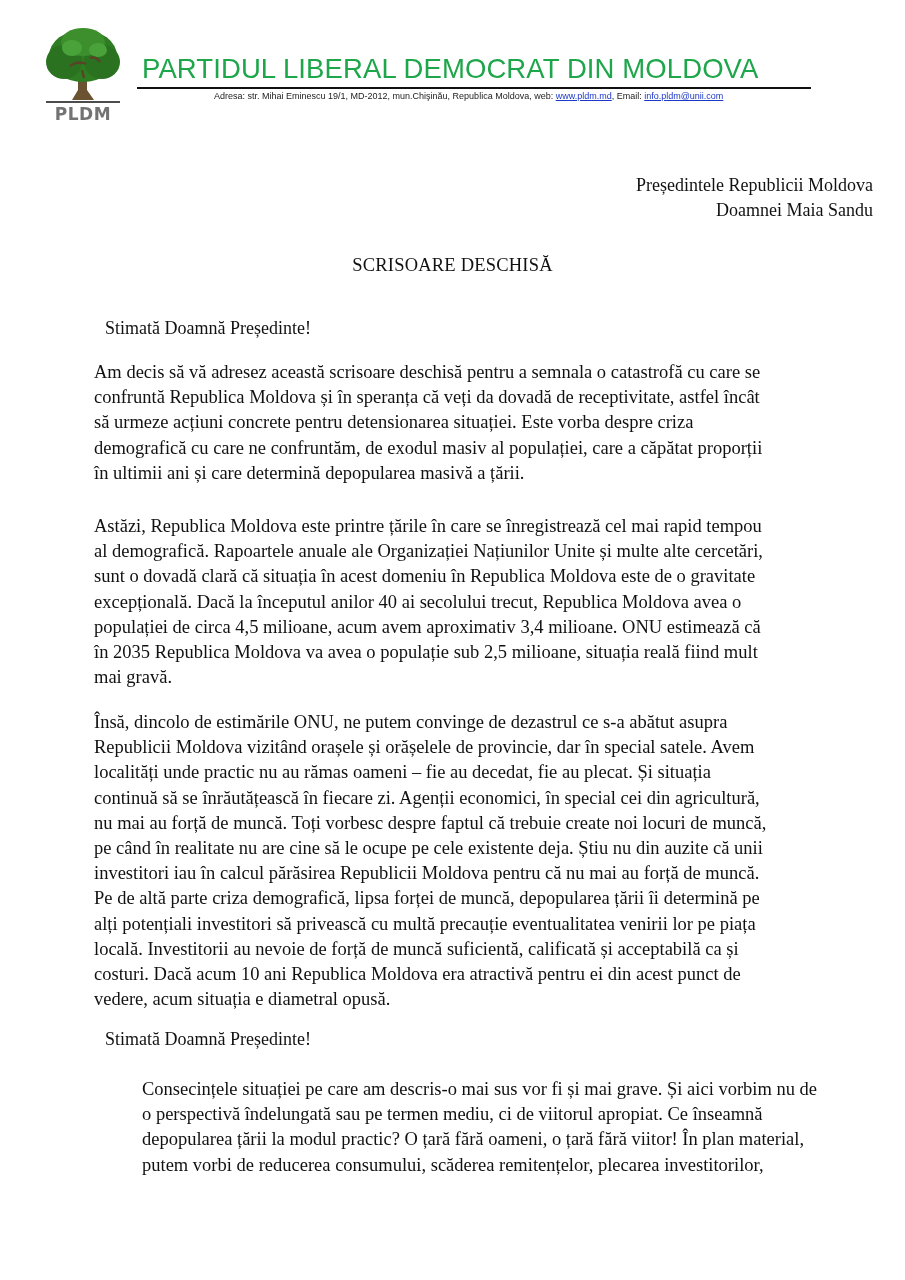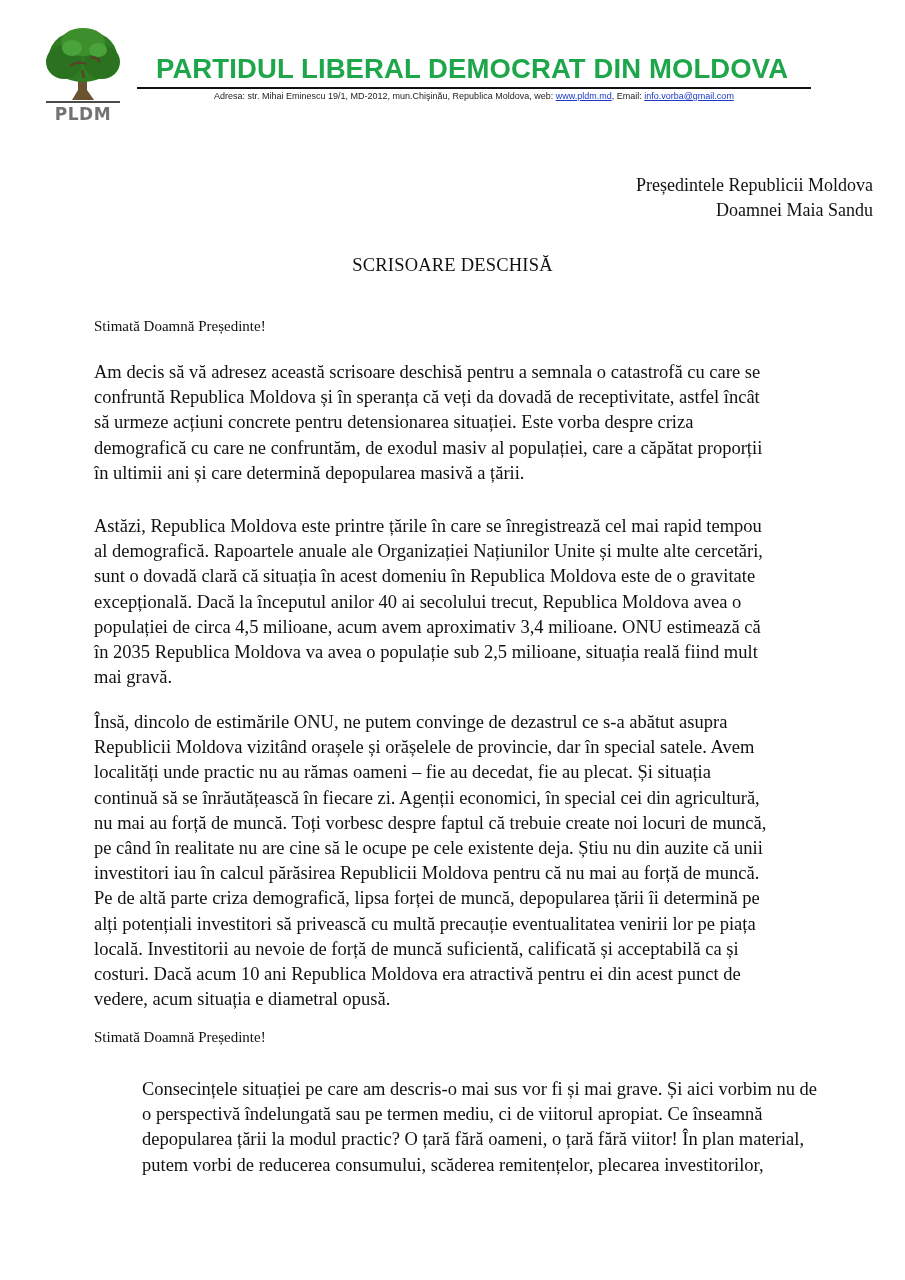--- a/index.html
+++ b/index.html
@@ -8,42 +8,42 @@
 
     
     .logo { position: absolute; left: 42px; top: 26px; width: 82px; height: 100px; }
     .logo svg { display: block; }
     .logo-text {
       position: absolute; left: 0; top: 78px; width: 82px; text-align: center;
       font-family: "DejaVu Sans", sans-serif; font-weight: bold; font-size: 17px;
       color: #737373; letter-spacing: 0.5px;
     }
     .party-name {
-      position: absolute; left: 156px; top: 53px;
-      font-family: "Liberation Sans", sans-serif; font-weight: bold; font-size: 27.5px;
+      position: absolute; left: 142px; top: 53px;
+      font-family: "Liberation Sans", sans-serif; font-weight: normal; font-size: 27.5px;
       color: #1ea64a; letter-spacing: 0.1px; white-space: nowrap;
     }
     .rule { position: absolute; left: 137px; top: 87px; width: 674px; height: 2px; background: #111; }
     .address {
       position: absolute; left: 214px; top: 91px;
       font-family: "Liberation Sans", sans-serif; font-size: 9px; color: #222; white-space: nowrap;
     }
     .address a { color: #1a38c9; text-decoration: underline; }
 
     
     .serif { font-family: "Liberation Serif", serif; color: #111; }
     .recipient {
       position: absolute; right: 32px; top: 173px; text-align: right;
       font-size: 18px; line-height: 25px;
     }
     .doc-title {
       position: absolute; left: 0; width: 905px; top: 255px; text-align: center;
       font-size: 18.5px; letter-spacing: 0.2px;
     }
-    .salutation { position: absolute; left: 94px; font-size: 15px; }
+    .salutation { position: absolute; left: 105px; font-size: 18px; }
     .para {
       position: absolute; left: 94px; width: 800px;
       font-size: 18.5px; line-height: 25.2px; white-space: nowrap;
     }
     .para span { display: block; }
   </style>
 </head>
 <body>
 
 <div class="page">
@@ -59,21 +59,21 @@
       <ellipse cx="30" cy="22" rx="10" ry="8" fill="#4aa33a"></ellipse>
       <ellipse cx="56" cy="24" rx="9" ry="7" fill="#4aa33a"></ellipse>
       <path d="M28 40 Q36 34 44 38 M48 32 Q54 30 58 36 M40 44 L42 52" stroke="#5a4426" stroke-width="2.5" fill="none"></path>
       <line x1="4" y1="76" x2="78" y2="76" stroke="#111" stroke-width="1.5"></line>
     </svg>
     <div class="logo-text">PLDM</div>
   </div>
 
   <div class="party-name" style="color: rgb(30, 166, 74);">PARTIDUL LIBERAL DEMOCRAT DIN MOLDOVA</div>
   <div class="rule"></div>
-  <div class="address"><span>Adresa: str. Mihai Eminescu 19/1, MD-2012, mun.Chişinău, Republica Moldova,  web: </span><a>www.pldm.md</a><span>, Email: </span><a>info.vorba@gmail.com</a></div>
+  <div class="address"><span>Adresa: str. Mihai Eminescu 19/1, MD-2012, mun.Chişinău, Republica Moldova,  web: </span><a>www.pldm.md</a><span>, Email: </span><a>info.pldm@unii.com</a></div>
 
   <div class="recipient serif">
     <div>Președintele Republicii Moldova</div>
     <div>Doamnei Maia Sandu</div>
   </div>
 
   <div class="doc-title serif">SCRISOARE DESCHISĂ</div>
 
   <div class="salutation serif" style="top:318px;">Stimată Doamnă Președinte!</div>
 

